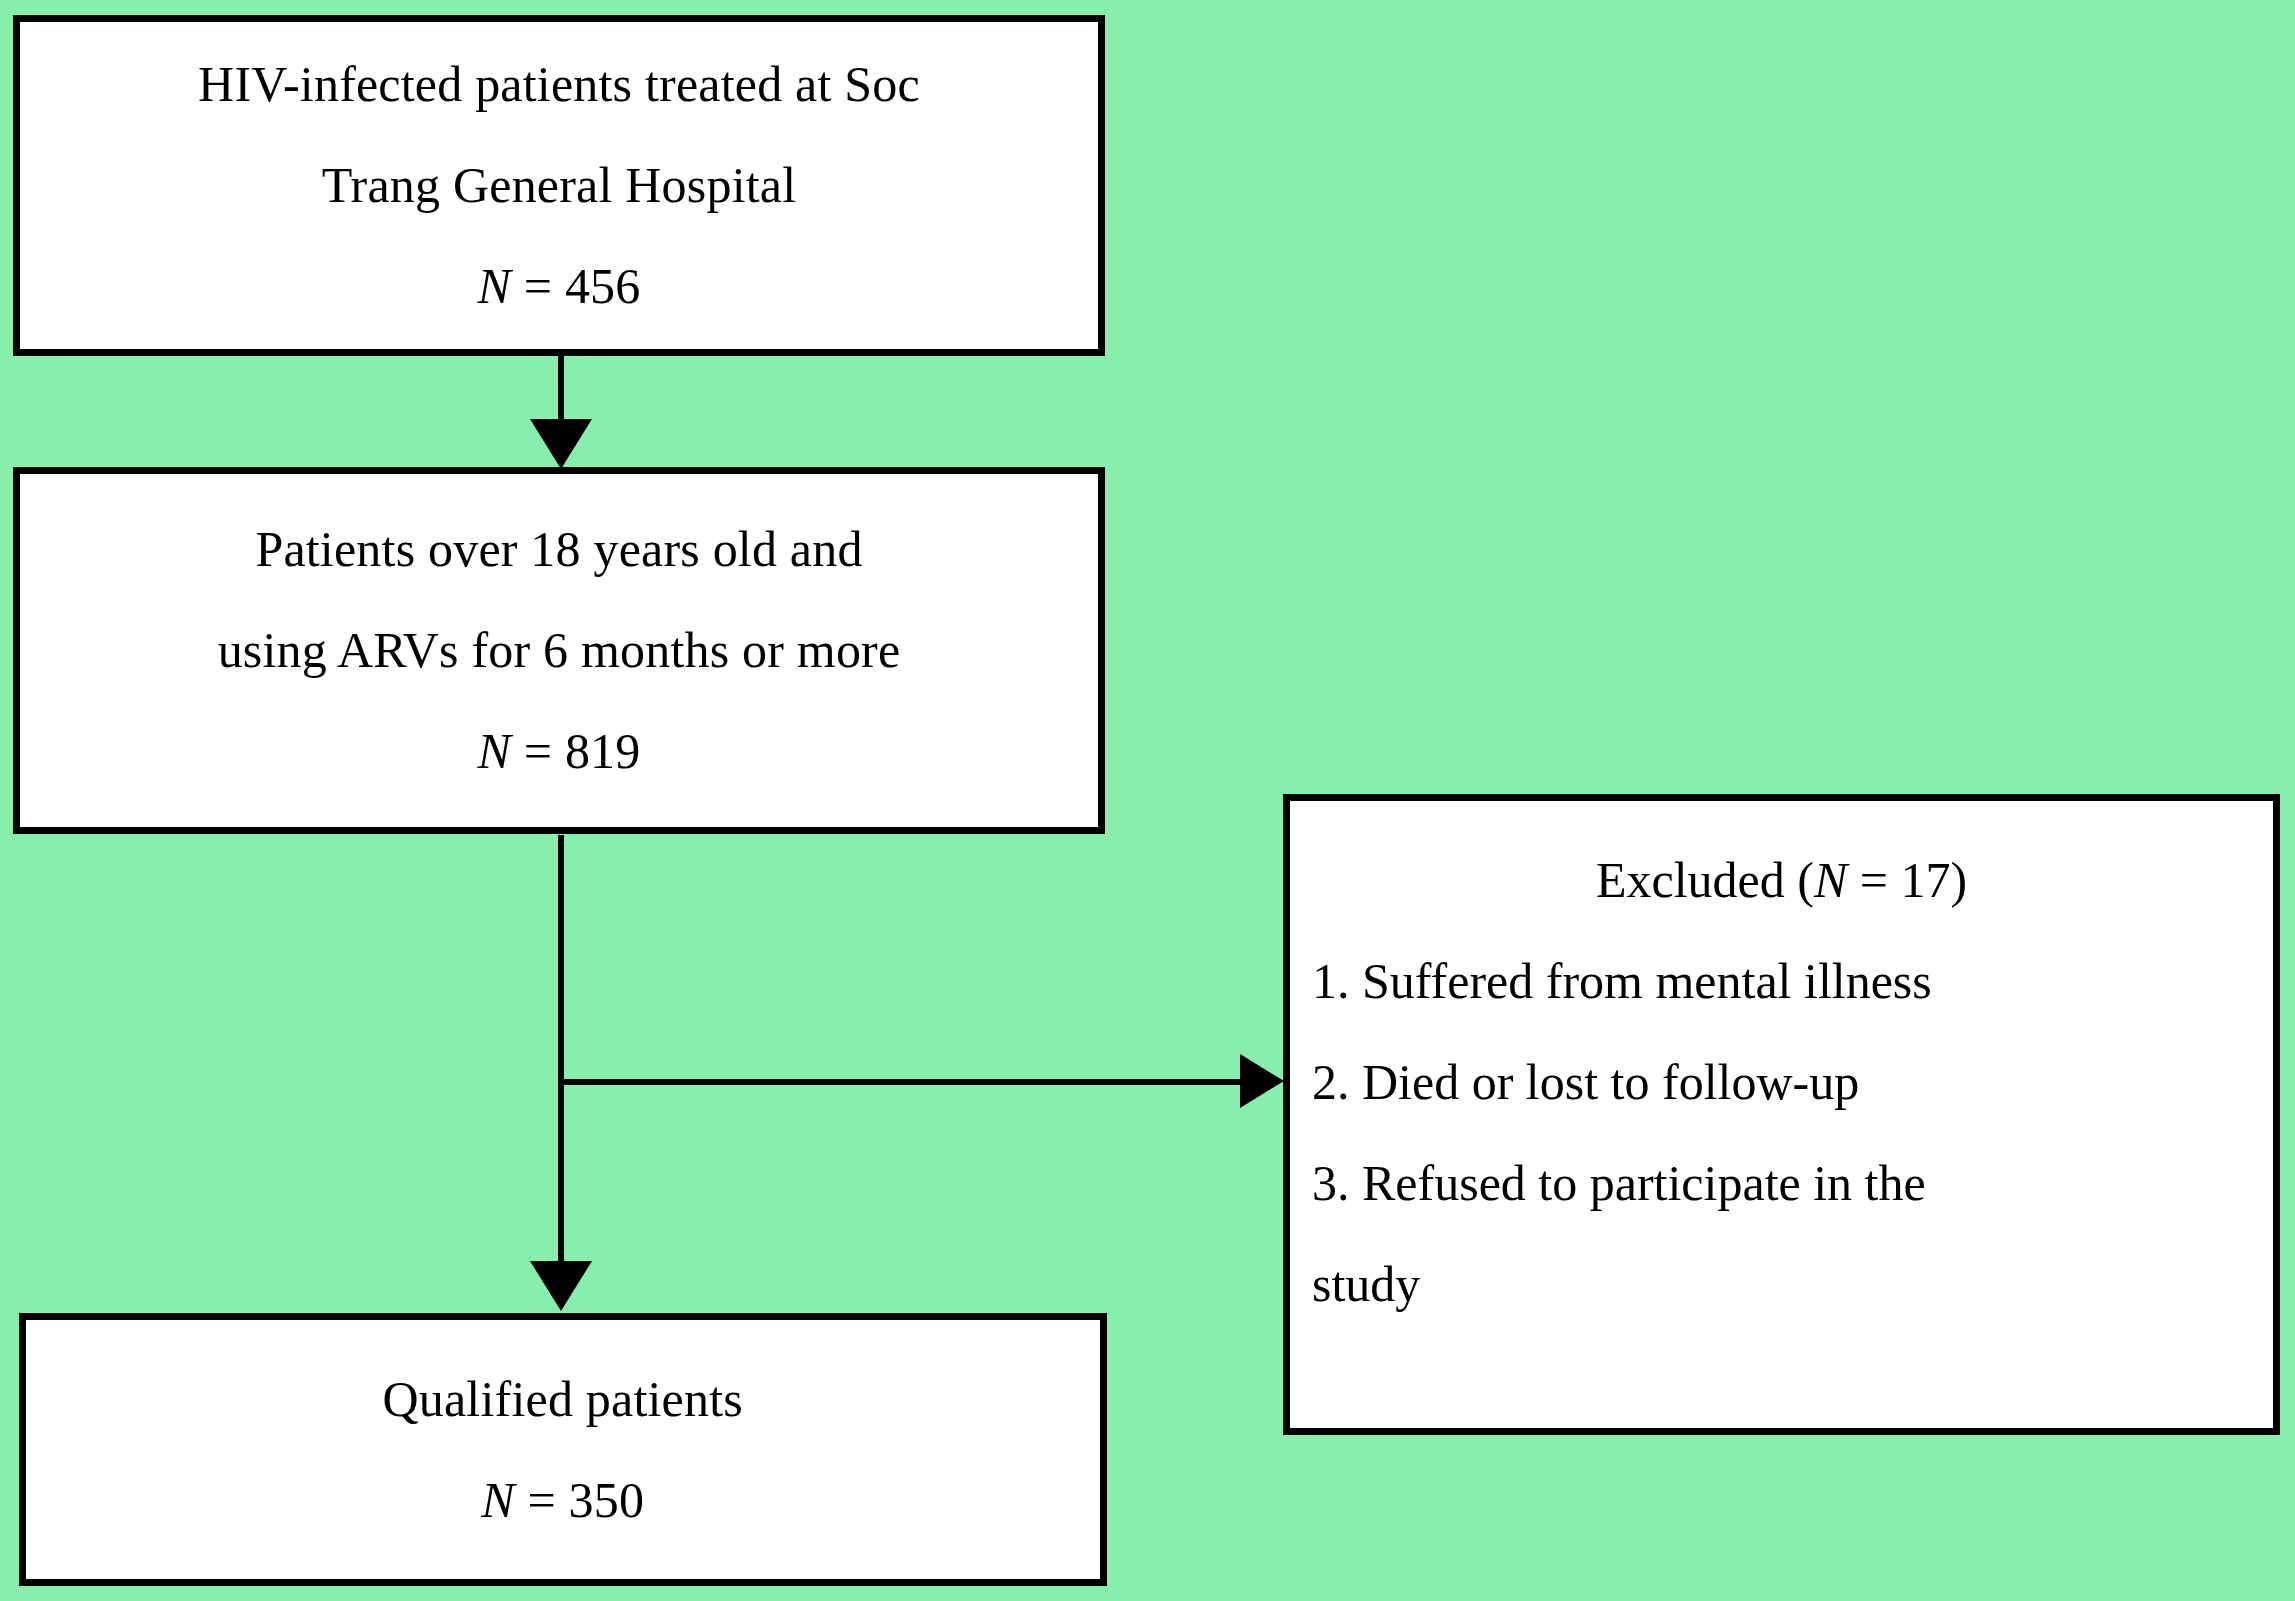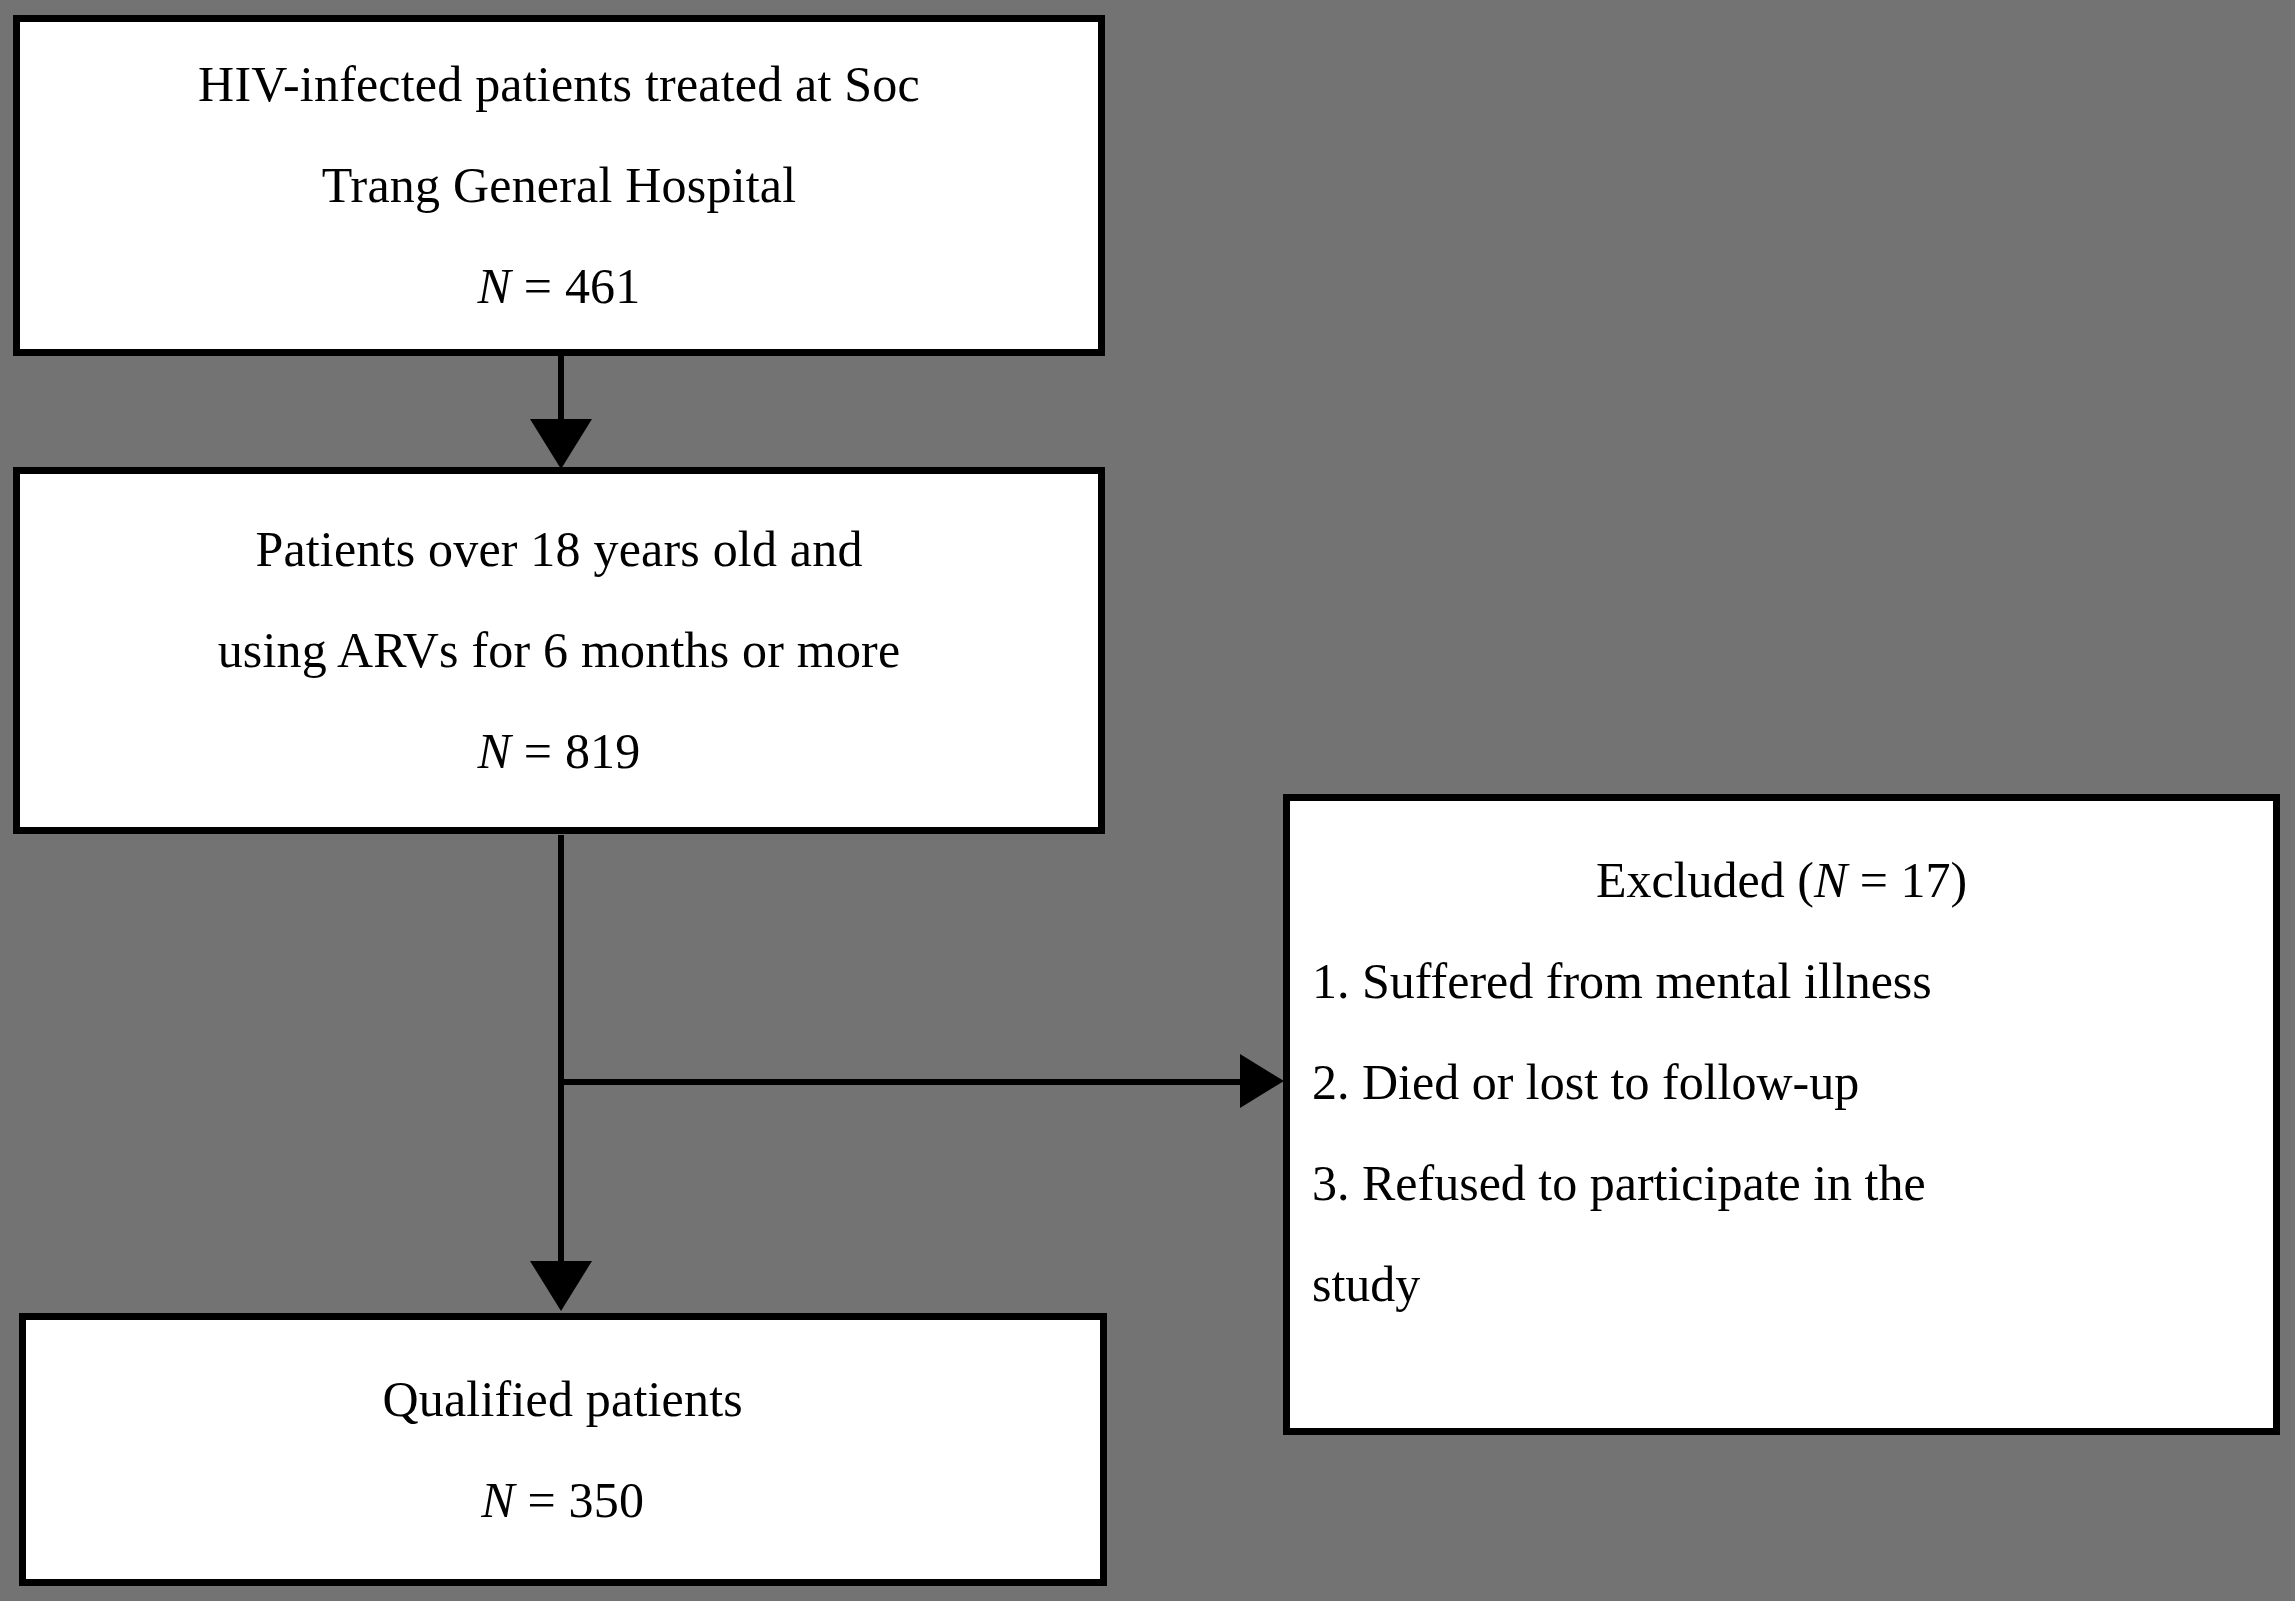--- a/index.html
+++ b/index.html
@@ -4,21 +4,21 @@
 <style>
   html, body {
     margin: 0;
     padding: 0;
     background: #ffffff;
   }
   #canvas {
     position: relative;
     width: 2295px;
     height: 1601px;
-    background: #737373;
+    background: #86efac;
     font-family: "Liberation Serif", "DejaVu Serif", serif;
     color: #000000;
     overflow: hidden;
   }
   .flow-box {
     position: absolute;
     box-sizing: border-box;
     border: 7.3px solid #000000;
     background: #ffffff;
     display: flex;
@@ -104,21 +104,21 @@
   #conn3-arrow { left: 1240px; top: 1054px; }
 </style>
 </head>
 <body>
 
 <div id="canvas">
 
   <div class="flow-box" id="box-source">
     <span class="line">HIV-infected patients treated at Soc</span>
     <span class="line">Trang General Hospital</span>
-    <span class="line"><em class="italic-n">N</em><span> = </span><span>461</span></span>
+    <span class="line"><em class="italic-n">N</em><span> = </span><span>456</span></span>
   </div>
 
   <div class="conn v-line" id="conn1-line"></div>
   <div class="arrow-down" id="conn1-arrow"></div>
 
   <div class="flow-box" id="box-eligible">
     <span class="line">Patients over 18 years old and</span>
     <span class="line">using ARVs for 6 months or more</span>
     <span class="line"><em class="italic-n">N</em><span> = </span><span>819</span></span>
   </div>

